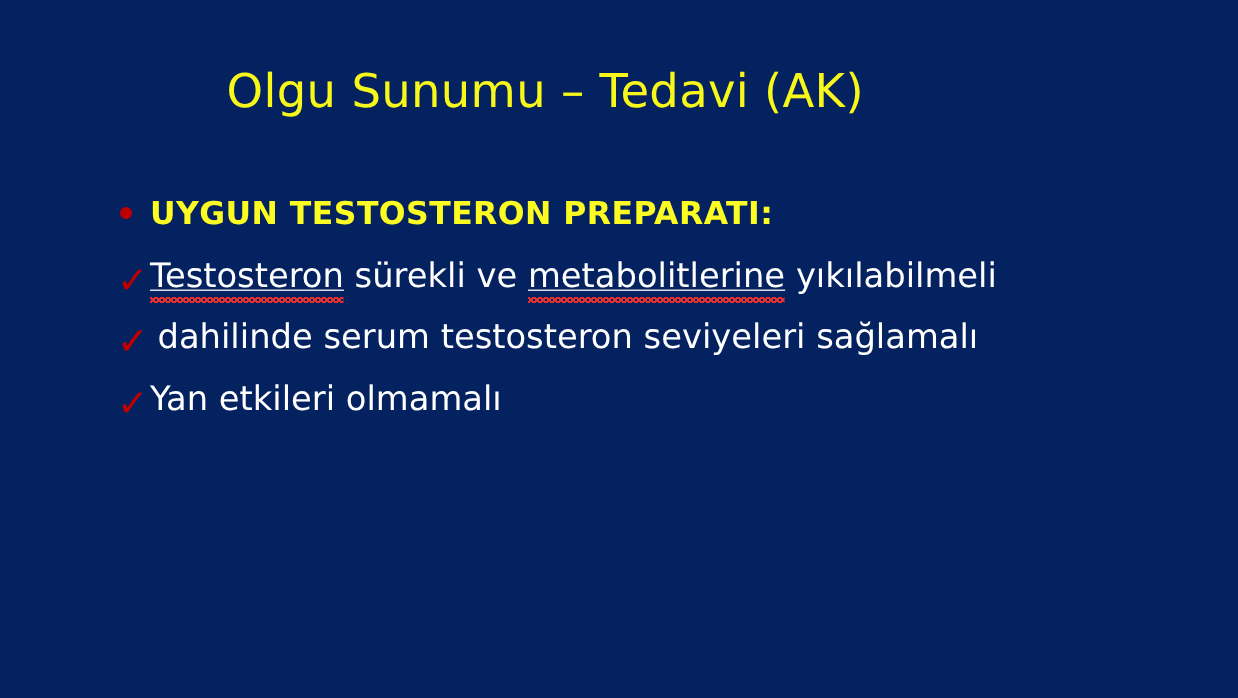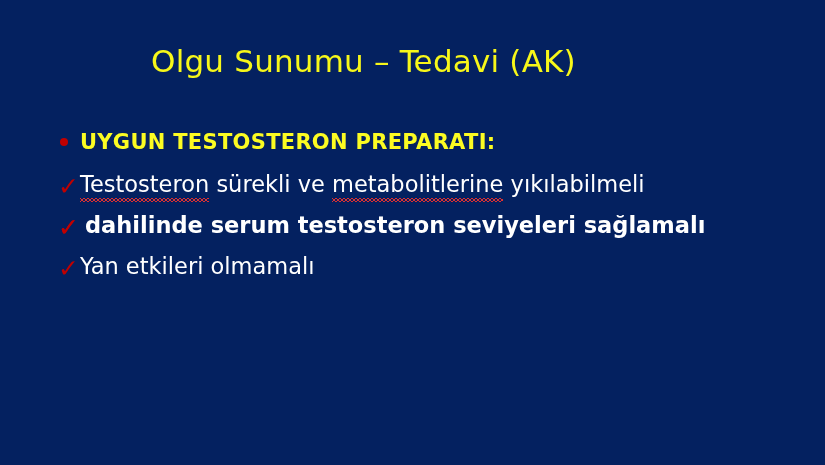--- a/index.html
+++ b/index.html
@@ -46,20 +46,21 @@
 
   .line {
     position: relative;
     display: block;
     color: #FFFFFF;
     font-family: "DejaVu Sans", sans-serif;
     font-size: 22.5px;
     font-weight: 400;
     line-height: 41px;
     white-space: nowrap;
+    margin-left: 20px;
   }
 
   
   .line.heading {
     color: #FCFC22;
     font-weight: bold;
     font-size: 21px;
     letter-spacing: 0.3px;
     line-height: 43px;
     padding-left: 28px;
@@ -87,26 +88,26 @@
     color: #C00000;
     font-family: "DejaVu Sans", sans-serif;
     font-size: 25px;
     line-height: 41px;
     font-weight: 400;
   }
 
   
   .line.cont {
     padding-left: 33px;
-    font-weight: bold;
   }
 
   
   .spell {
     position: relative;
+    text-decoration: underline;
     text-decoration-color: rgba(255,255,255,0.85);
     text-decoration-thickness: 1px;
     text-underline-offset: 2px;
   }
   .spell::after {
     content: "";
     position: absolute;
     left: 0;
     right: 0;
     bottom: -5px;

